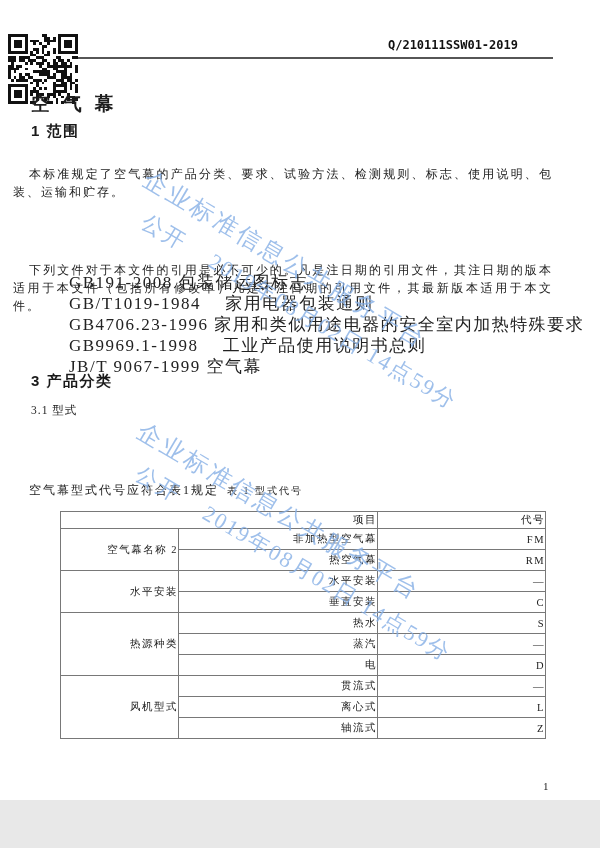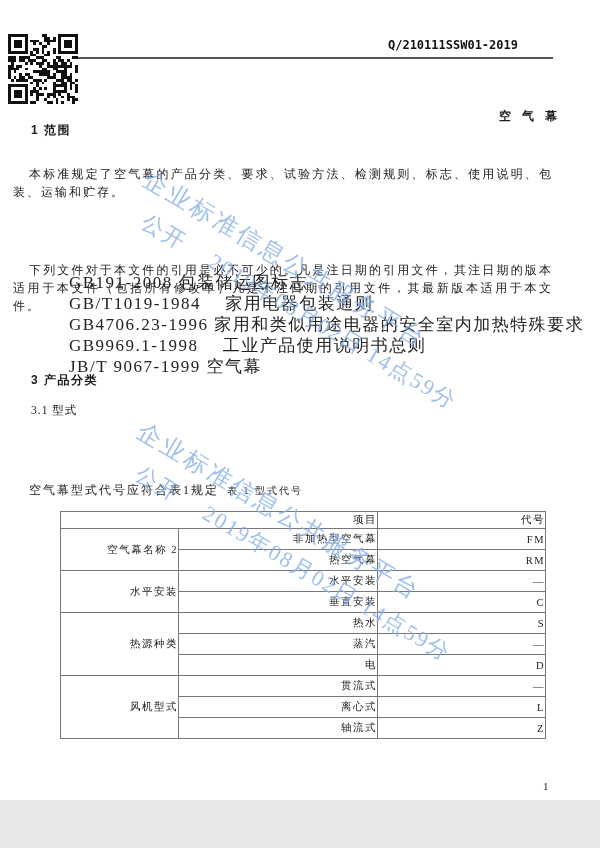--- a/index.html
+++ b/index.html
@@ -16,26 +16,26 @@
   .qr{position:absolute;left:8px;top:34px;width:70px;height:70px;}
   .doc-code{
     position:absolute;top:38px;right:82px;
     font-family:"DejaVu Sans Mono","Liberation Sans",sans-serif;
     font-weight:bold;font-size:12px;letter-spacing:0px;color:#111;
   }
   .rule{position:absolute;left:78px;top:57px;width:475px;height:2px;background:#565656;}
   
   .title{
     position:absolute;left:31px;top:91px;width:530px;
-    text-align:right;font-size:12px;font-weight:bold;letter-spacing:4px;color:#1d1d1d;margin-top:17px;
+    text-align:left;font-size:19px;font-weight:bold;letter-spacing:4px;color:#1d1d1d;
   }
   .h-sec{
     position:absolute;left:31px;width:539px;
     font-family:"Liberation Sans","DejaVu Sans",sans-serif;
-    font-weight:bold;font-size:12px;letter-spacing:1.5px;color:#1a1a1a;
+    font-weight:bold;font-size:15px;letter-spacing:1.5px;color:#1a1a1a;
   }
   .h1{top:122px;} .h2{top:216px;} .h3{top:372px;}
   .h-sub{
     position:absolute;left:31px;top:403px;width:539px;
     font-size:11.5px;letter-spacing:1px;color:#222;
   }
   .para{
     position:absolute;left:13px;width:540px;
     font-size:12px;line-height:18px;letter-spacing:2px;
     text-indent:16px;text-align:justify;color:#222;margin-top:28px;

